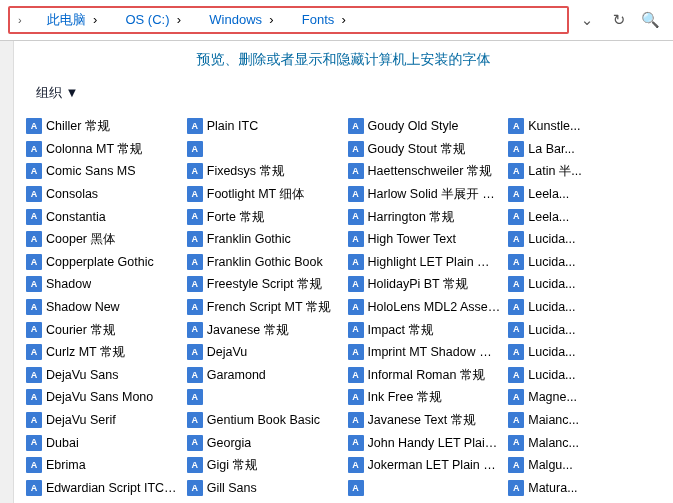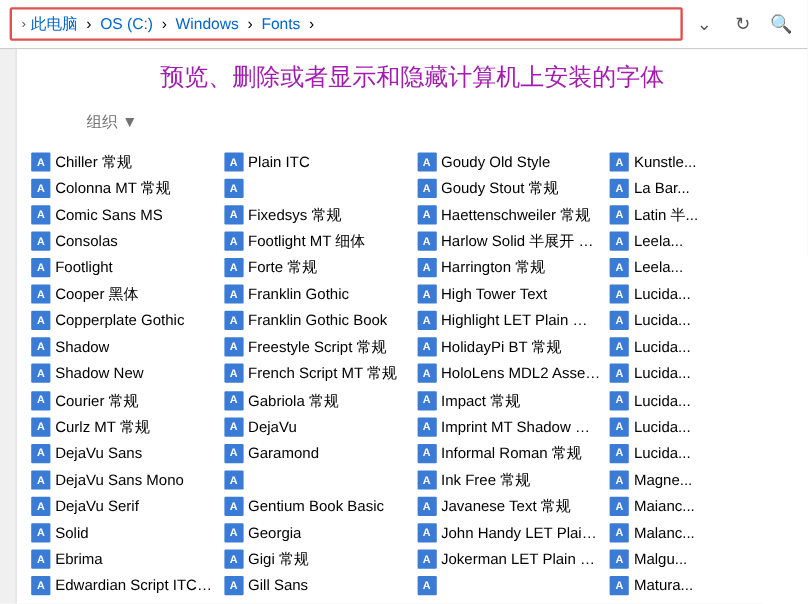--- a/index.html
+++ b/index.html
@@ -36,20 +36,21 @@
       color: #555;
       font-size: 11px;
     }
     .address-bar-inner .path-text {
       color: #000;
       font-size: 13px;
     }
     .address-bar-inner .path-text span {
       color: #0066cc;
       cursor: pointer;
+      margin-left: 21px;
     }
     .addr-btn {
       width: 28px;
       height: 28px;
       border: none;
       background: transparent;
       cursor: pointer;
       display: flex;
       align-items: center;
       justify-content: center;
@@ -72,44 +73,43 @@
 
     .main {
       flex: 1;
       background: #fff;
       overflow: hidden;
       display: flex;
       flex-direction: column;
     }
 
     .header-title {
-      color: #a21caf;
-      font-size: 20px;
+      color: #0369a1;
+      font-size: 14px;
       text-align: center;
       padding: 10px 0 8px;
     }
 
     .toolbar {
       display: flex;
       align-items: center;
       padding: 4px 16px 6px;
       gap: 0;
     }
     .organize-btn {
       display: flex;
       align-items: center;
       gap: 4px;
       background: transparent;
       border: none;
       cursor: pointer;
       font-size: 13px;
-      color: #737373;
+      color: #0f172a;
       padding: 3px 6px;
       border-radius: 2px;
-      margin-left: 36px;
     }
 
     .font-grid {
       display: grid;
       grid-template-columns: repeat(4, 1fr);
       overflow-y: auto;
       flex: 1;
       padding: 4px 8px;
       gap: 0;
       align-content: start;
@@ -235,21 +235,21 @@
         <div class="font-item">
           <div class="font-icon">A</div>
           <span class="font-name">Harlow Solid 半展开 斜体</span>
         </div>
         <div class="font-item">
           <div class="font-icon">A</div>
           <span class="font-name">Leela...</span>
         </div>
         <div class="font-item">
           <div class="font-icon">A</div>
-          <span class="font-name">Footlight</span>
+          <span class="font-name">Constantia</span>
         </div>
         <div class="font-item">
           <div class="font-icon">A</div>
           <span class="font-name">Forte 常规</span>
         </div>
         <div class="font-item">
           <div class="font-icon">A</div>
           <span class="font-name">Harrington 常规</span>
         </div>
         <div class="font-item">
@@ -319,21 +319,21 @@
         <div class="font-item">
           <div class="font-icon">A</div>
           <span class="font-name">Lucida...</span>
         </div>
         <div class="font-item">
           <div class="font-icon">A</div>
           <span class="font-name">Courier 常规</span>
         </div>
         <div class="font-item">
           <div class="font-icon">A</div>
-          <span class="font-name">Gabriola 常规</span>
+          <span class="font-name">Javanese 常规</span>
         </div>
         <div class="font-item">
           <div class="font-icon">A</div>
           <span class="font-name">Impact 常规</span>
         </div>
         <div class="font-item">
           <div class="font-icon">A</div>
           <span class="font-name">Lucida...</span>
         </div>
         <div class="font-item">
@@ -394,21 +394,21 @@
         <div class="font-item">
           <div class="font-icon">A</div>
           <span class="font-name">Javanese Text 常规</span>
         </div>
         <div class="font-item">
           <div class="font-icon">A</div>
           <span class="font-name">Maianc...</span>
         </div>
         <div class="font-item">
           <div class="font-icon">A</div>
-          <span class="font-name">Solid</span>
+          <span class="font-name">Dubai</span>
         </div>
         <div class="font-item">
           <div class="font-icon">A</div>
           <span class="font-name">Georgia</span>
         </div>
         <div class="font-item">
           <div class="font-icon">A</div>
           <span class="font-name">John Handy LET Plain 中等</span>
         </div>
         <div class="font-item">

